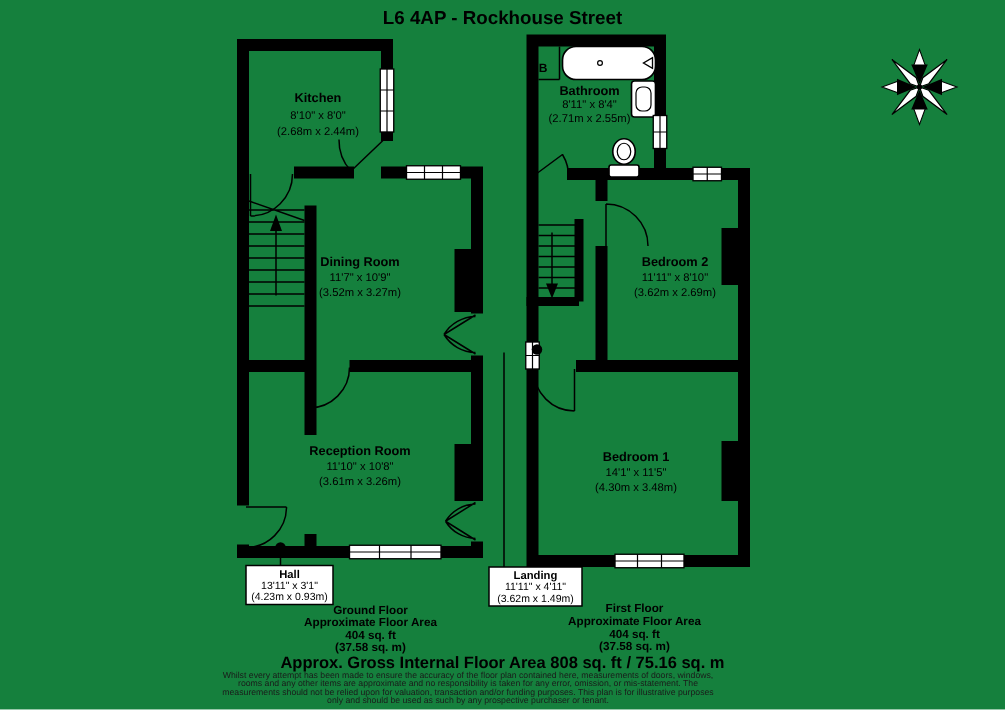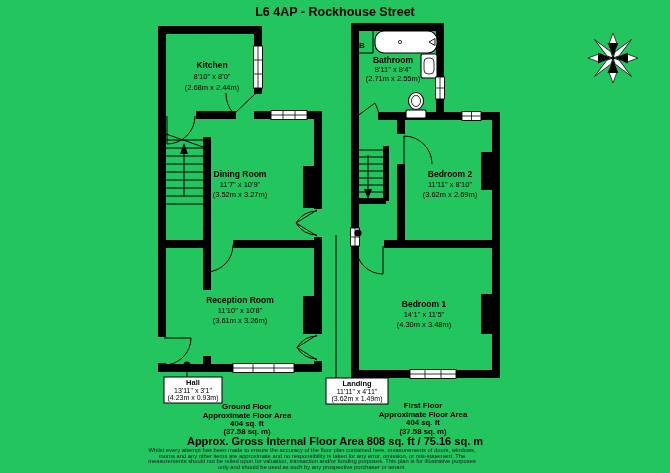--- a/index.html
+++ b/index.html
@@ -1,16 +1,16 @@
 <!DOCTYPE html>
 <html><head>
 <meta charset="utf-8">
 <style>
   html,body{margin:0;padding:0;background:#fff;}
-  .page{position:relative;width:670px;height:473px;background:#22c55e;overflow:hidden;
+  .page{position:relative;width:670px;height:473px;background:#15803d;overflow:hidden;
         font-family:"Liberation Sans", sans-serif;}
   svg{display:block;}
   .wall{stroke:#000;stroke-width:8;fill:none;}
   .wall6{stroke:#000;stroke-width:6;fill:none;}
   .thin{stroke:#000;stroke-width:1;fill:none;}
   .thin8{stroke:#000;stroke-width:0.8;fill:none;}
   .fixture{stroke:#000;stroke-width:1.1;fill:#fff;}
   .winbox{stroke:#000;stroke-width:0.9;fill:#fff;}
   .chimney{fill:#000;stroke:none;}
   .dot{fill:#000;stroke:none;}

